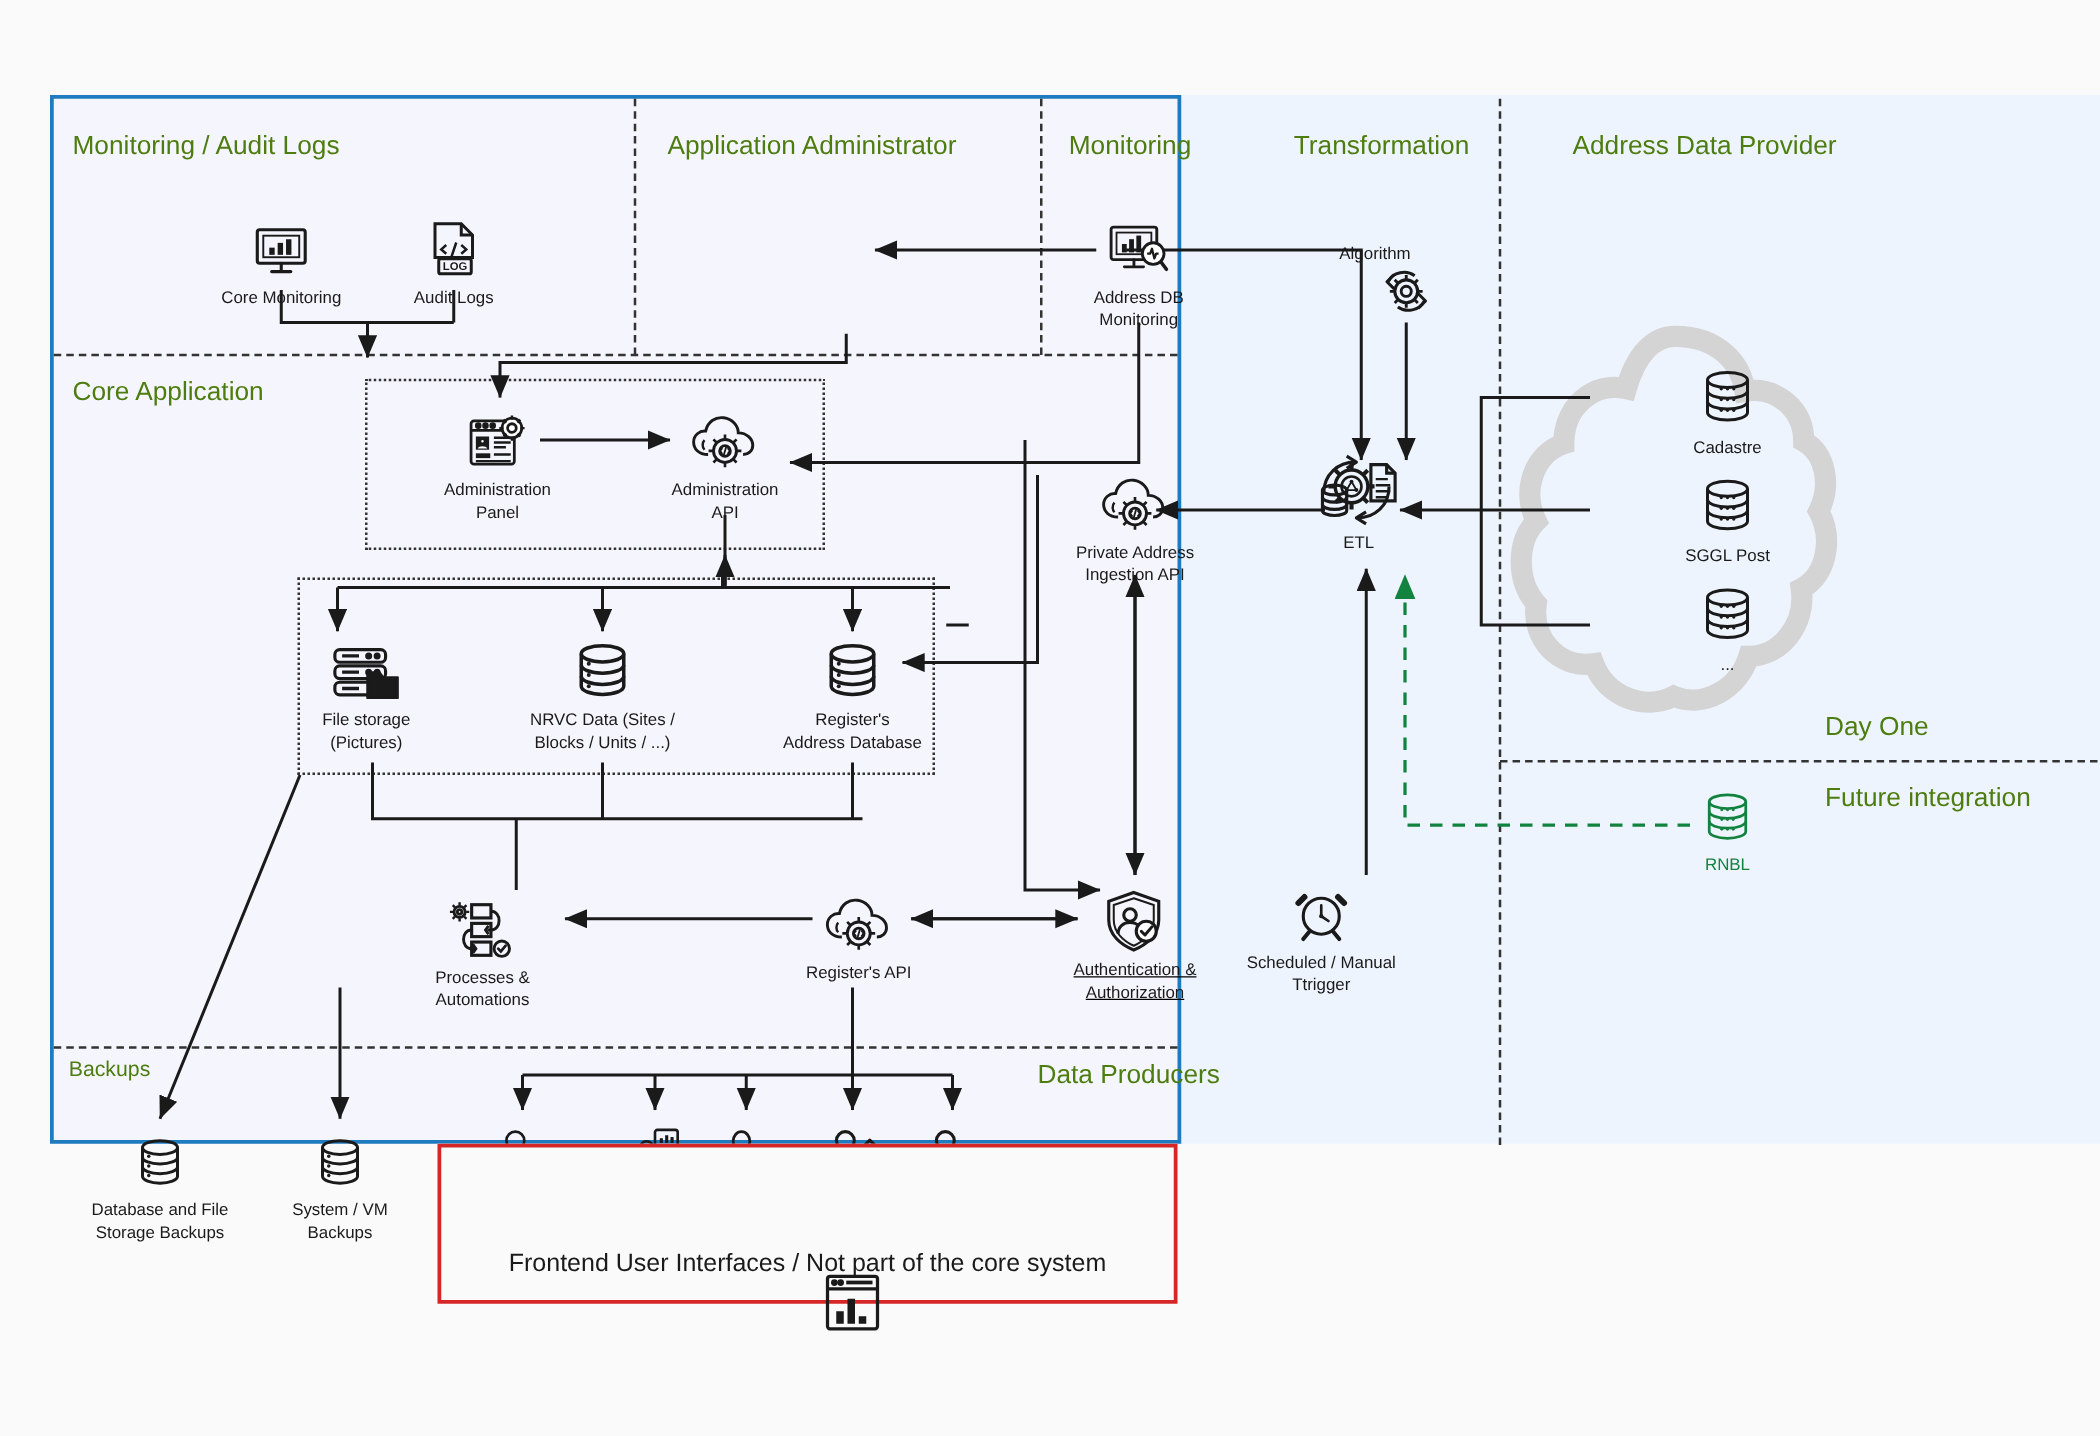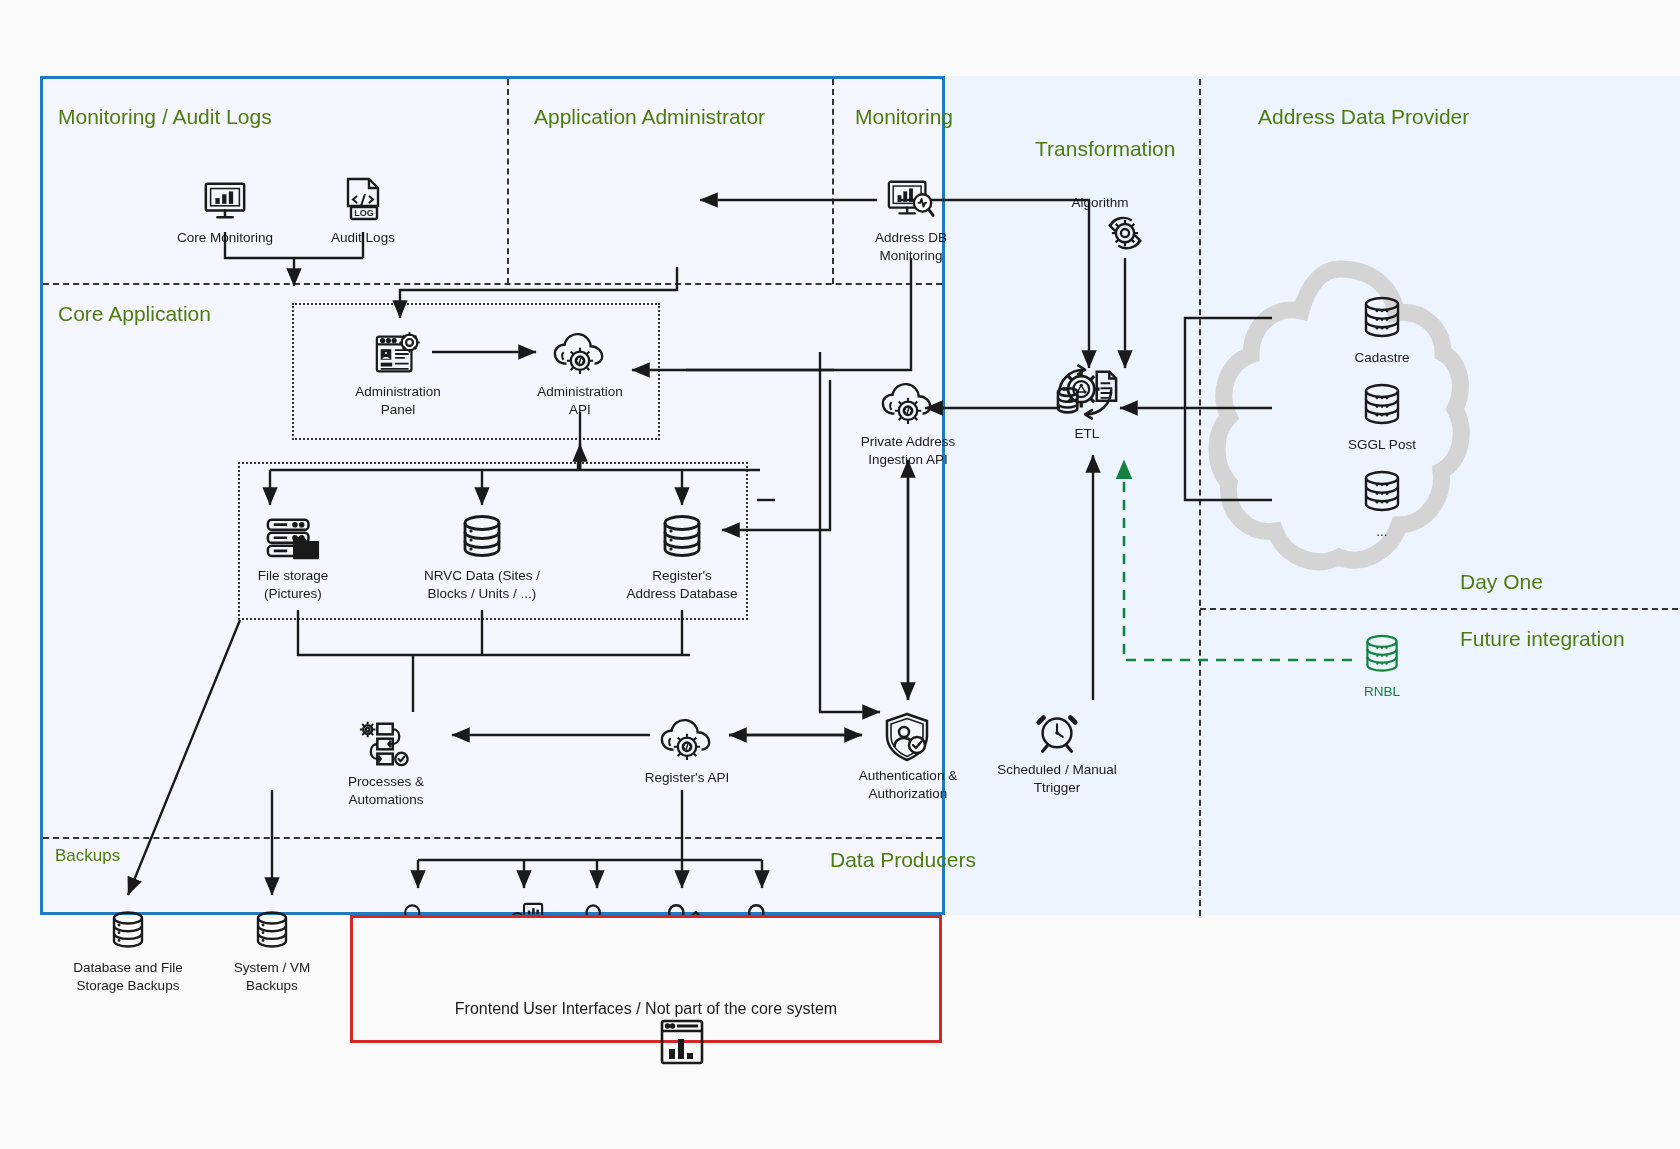--- a/index.html
+++ b/index.html
@@ -39,21 +39,21 @@
   .node .lbl{margin-top:5px;font-size:13.5px;line-height:1.32;text-align:center;color:#1a1a1a;white-space:pre-line;}
   .node .lbl.caps{font-size:12.5px;letter-spacing:0.2px;}
   .node .lbl.green{color:#12833f;}
   svg{display:block;overflow:visible;}
 
   
   #wires{position:absolute;left:0;top:0;width:1680px;height:1149px;pointer-events:none;}
 
   
   .frontend-box{position:absolute;left:350px;top:915px;width:592px;height:128px;border:3px solid #d62728;background:#fafafa;box-sizing:border-box;}
-  .frontend-caption{position:absolute;left:350px;top:1000px;width:592px;text-align:center;font-size:16px;color:#1a1a1a;}
+  .frontend-caption{position:absolute;left:350px;top:1000px;width:592px;text-align:center;font-size:20px;color:#1a1a1a;}
 
   .cloudshape{position:absolute;left:1215px;top:255px;width:250px;height:330px;}
 </style>
 </head>
 <body>
 
 <div id="stage">
 
 
   <div class="zone transformation-zone"></div>
@@ -74,21 +74,21 @@
   <div class="dash-v" style="left:832px;top:79px;height:205px;"></div>
   <div class="dash-v" style="left:1199px;top:79px;height:837px;"></div>
   <div class="dash-h" style="left:1200px;top:608px;width:478px;"></div>
 
   <div class="dot-box" style="left:292px;top:303px;width:368px;height:137px;"></div>
   <div class="dot-box" style="left:238px;top:462px;width:510px;height:158px;"></div>
 
   <div class="zone-label" style="left:58px;top:105px;">Monitoring / Audit Logs</div>
   <div class="zone-label" style="left:534px;top:105px;">Application Administrator</div>
   <div class="zone-label" style="left:855px;top:105px;">Monitoring</div>
-  <div class="zone-label" style="left:1035px;top:105px;margin-top:32px;">Transformation</div>
+  <div class="zone-label" style="left:1035px;top:105px;">Transformation</div>
   <div class="zone-label" style="left:1258px;top:105px;">Address Data Provider</div>
   <div class="zone-label" style="left:58px;top:302px;">Core Application</div>
   <div class="zone-label sm" style="left:55px;top:846px;">Backups</div>
   <div class="zone-label" style="left:830px;top:848px;">Data Producers</div>
   <div class="zone-label" style="left:1460px;top:570px;">Day One</div>
   <div class="zone-label" style="left:1460px;top:627px;">Future integration</div>
 
   <svg class="cloudshape" viewBox="0 0 250 330">
     <path d="M125 14 C160 14 178 36 181 58 C206 54 228 72 228 98 C246 108 250 134 240 154
              C252 176 246 206 226 216 C230 244 210 270 184 270 C176 296 148 312 124 302
@@ -373,21 +373,21 @@
           <circle r="9.5"></circle>
             <circle r="4.4"></circle>
           <path d="M0 -13.6 v4 M0 9.6 v4 M-13.6 0 h4 M9.6 0 h4 M-9.6 -9.6 l2.8 2.8 M6.8 6.8 l2.8 2.8 M9.6 -9.6 l-2.8 2.8 M-6.8 6.8 l-2.8 2.8" stroke-width="2.2"></path>
           <path d="M-2.2 -2.4 l-2 2.4 2 2.4 M2.2 -2.4 l2 2.4 -2 2.4 M1 -3.4 l-2 6.8" stroke-width="1.5"></path>
         </g>
       </svg>
     </div>
     <div class="lbl">Register's API</div>
   </div>
 
-  <div class="node" style="left:908px;top:706px;">
+  <div class="node" style="left:908px;top:706px;text-decoration:underline;">
     <div class="ico">
       <svg width="52" height="50" viewBox="0 0 52 50" fill="none" stroke="#1a1a1a" stroke-width="2.5">
         <path d="M25 2 L45 9 V24 c0 12 -10 20 -20 24 C15 44 5 36 5 24 V9 Z"></path>
         <path d="M25 6.6 L41 12 V24 c0 10 -8 17 -16 20.6 C17 41 9 34 9 24 V12 Z" stroke-width="1.6"></path>
         <circle cx="22" cy="20" r="5"></circle>
         <path d="M12.5 35 c0-6 4.5-9 9.5-9 c3 0 5.6 1.1 7.4 3"></path>
         <circle cx="35" cy="33" r="8" fill="#fff"></circle>
         <path d="M31 33 l3 3 5.5 -6.5" stroke-width="2.4" stroke-linecap="round" stroke-linejoin="round"></path>
       </svg>
     </div>

